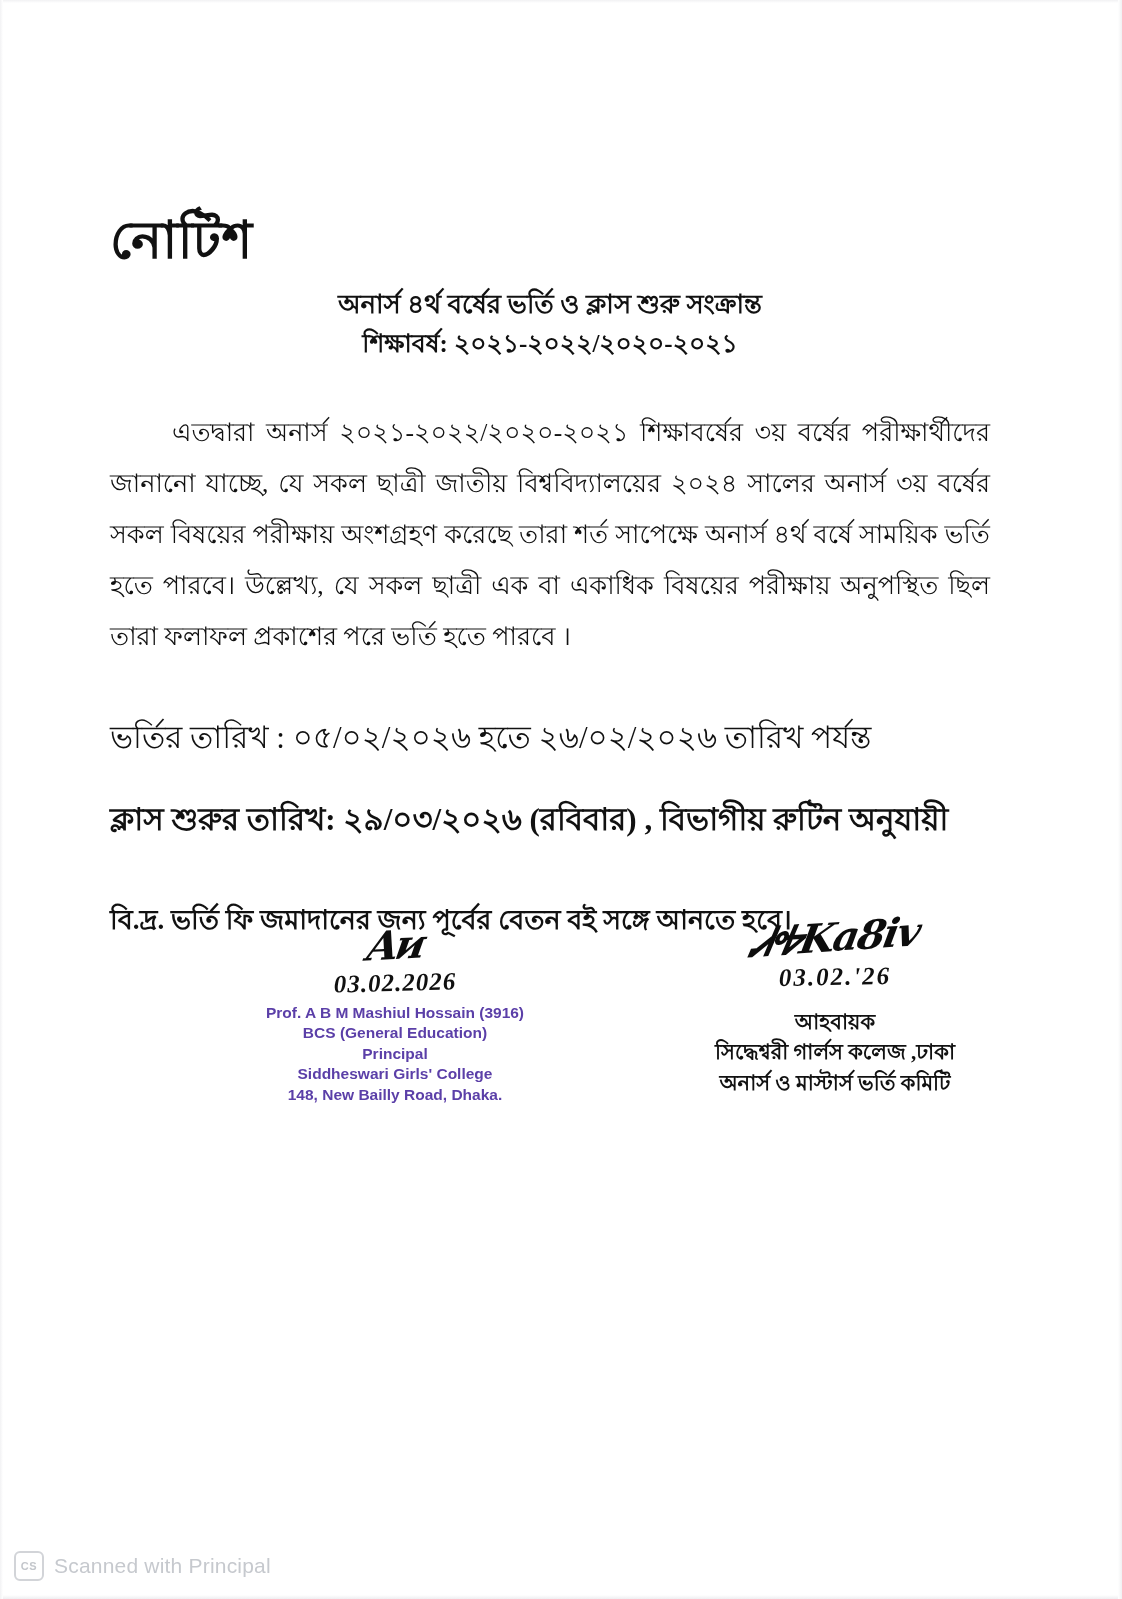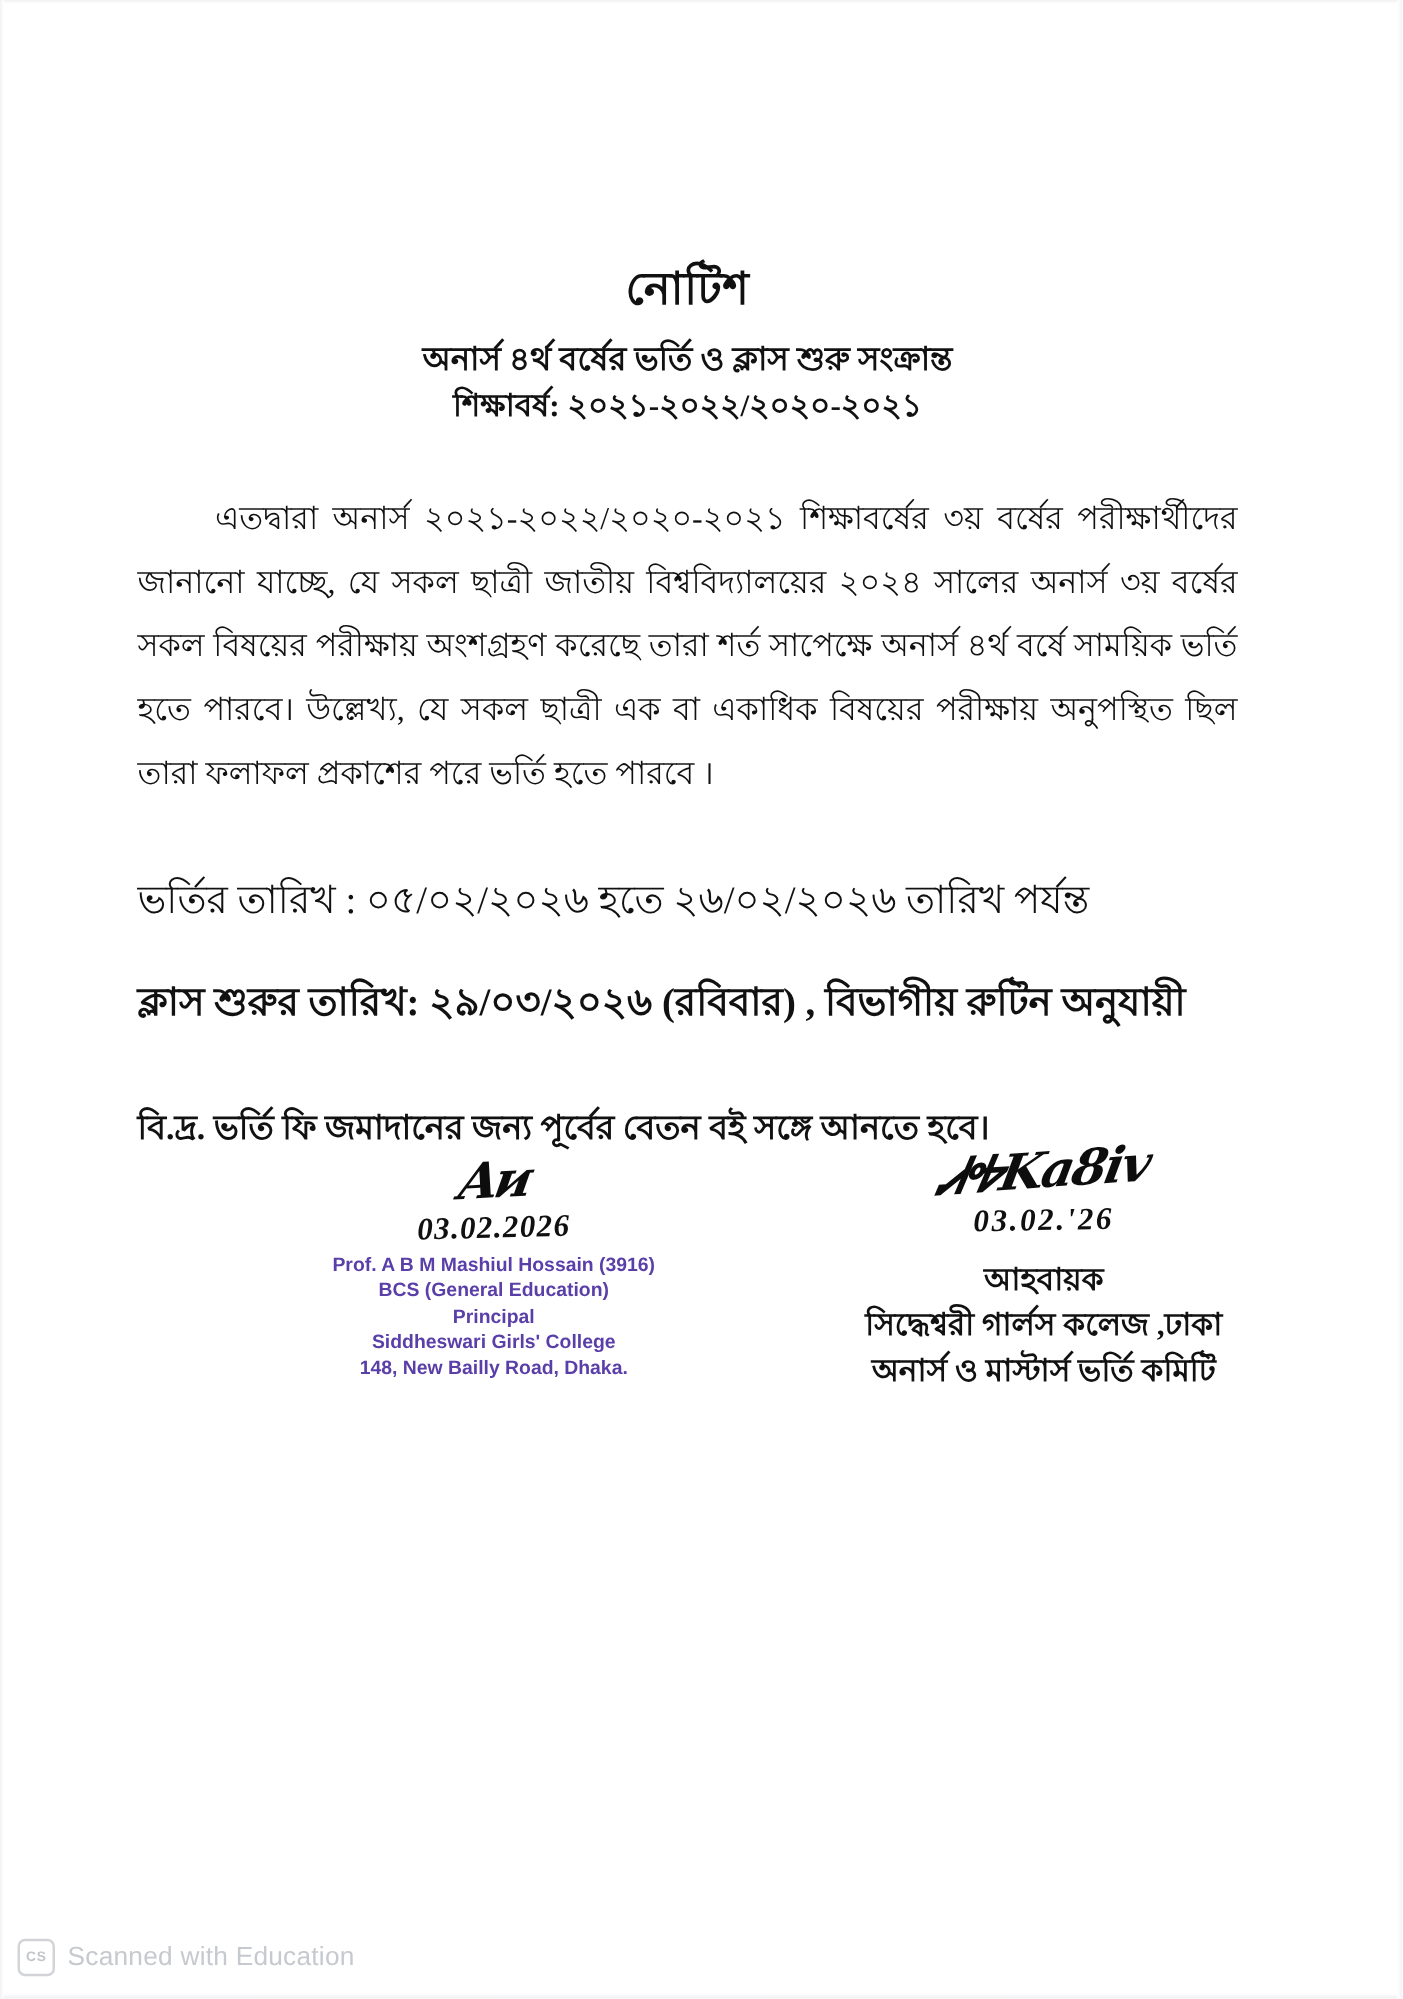--- a/index.html
+++ b/index.html
@@ -36,22 +36,22 @@
 
   .content {
     position: absolute;
     left: 110px;
     top: 0;
     width: 880px;
   }
 
   
   .title-main {
-    text-align: center;
-    font-size: 36px;
+    text-align: left;
+    font-size: 52px;
     font-weight: 700;
     letter-spacing: 0.5px;
     margin: 0;
     padding-top: 212px;
     line-height: 1.1;
   }
   .title-sub1 {
     text-align: center;
     font-size: 26px;
     font-weight: 700;
@@ -162,21 +162,21 @@
     line-height: 1.32;
     margin-top: 6px;
     filter: blur(0.25px);
   }
   .stamp div { font-size: 15.5px; }
   .stamp .stamp-principal { font-weight: 600; }
 
   
   .desig { margin-top: 16px; }
   .desig div {
-    font-size: 25px;
+    font-size: 21px;
     font-weight: 700;
     line-height: 1.45;
   }
 
   
   .watermark {
     position: absolute;
     left: 14px;
     bottom: 18px;
     display: flex;
@@ -250,16 +250,16 @@
         <div>আহবায়ক</div>
         <div>সিদ্ধেশ্বরী গার্লস কলেজ ,ঢাকা</div>
         <div>অনার্স ও মাস্টার্স ভর্তি কমিটি</div>
       </div>
     </div>
 
   </div>
 
   <div class="watermark">
     <div class="cs-badge">CS</div>
-    <div class="cs-text">Scanned with Education</div>
+    <div class="cs-text">Scanned with Principal</div>
   </div>
 
 </div>
 
 </body></html>

